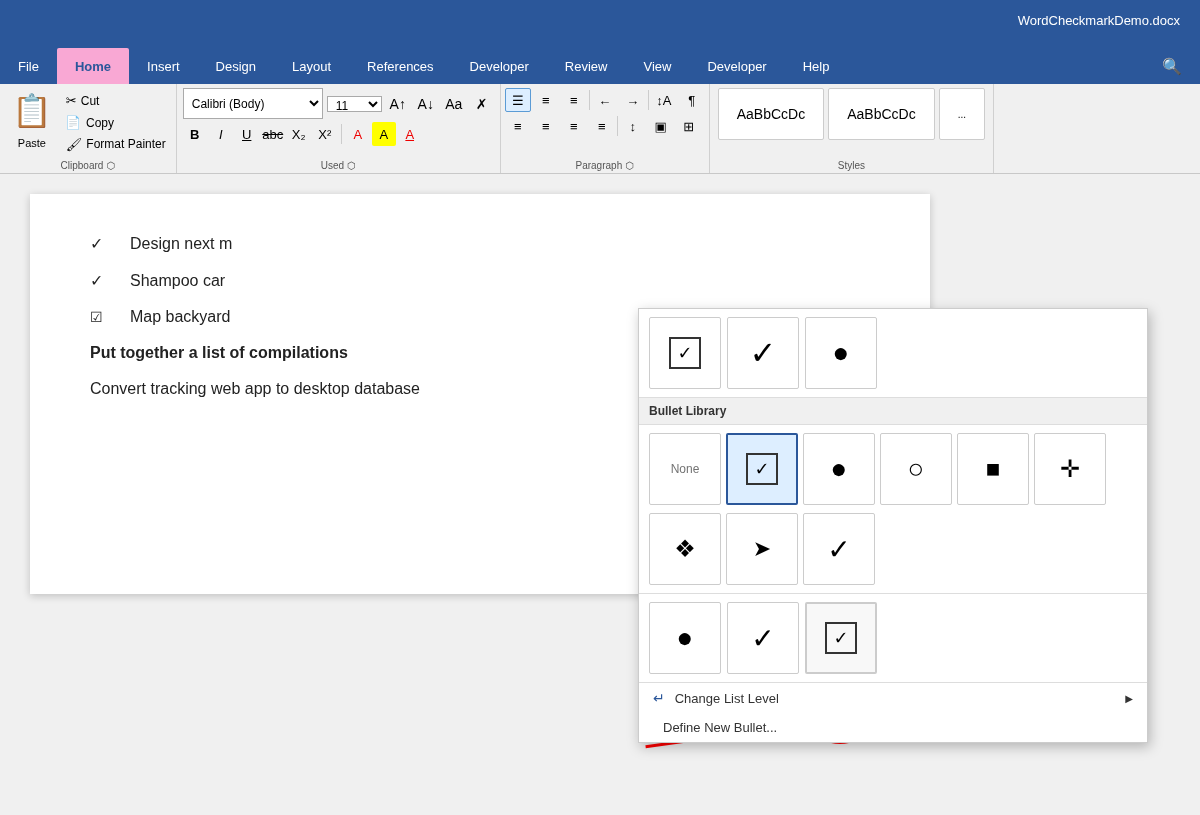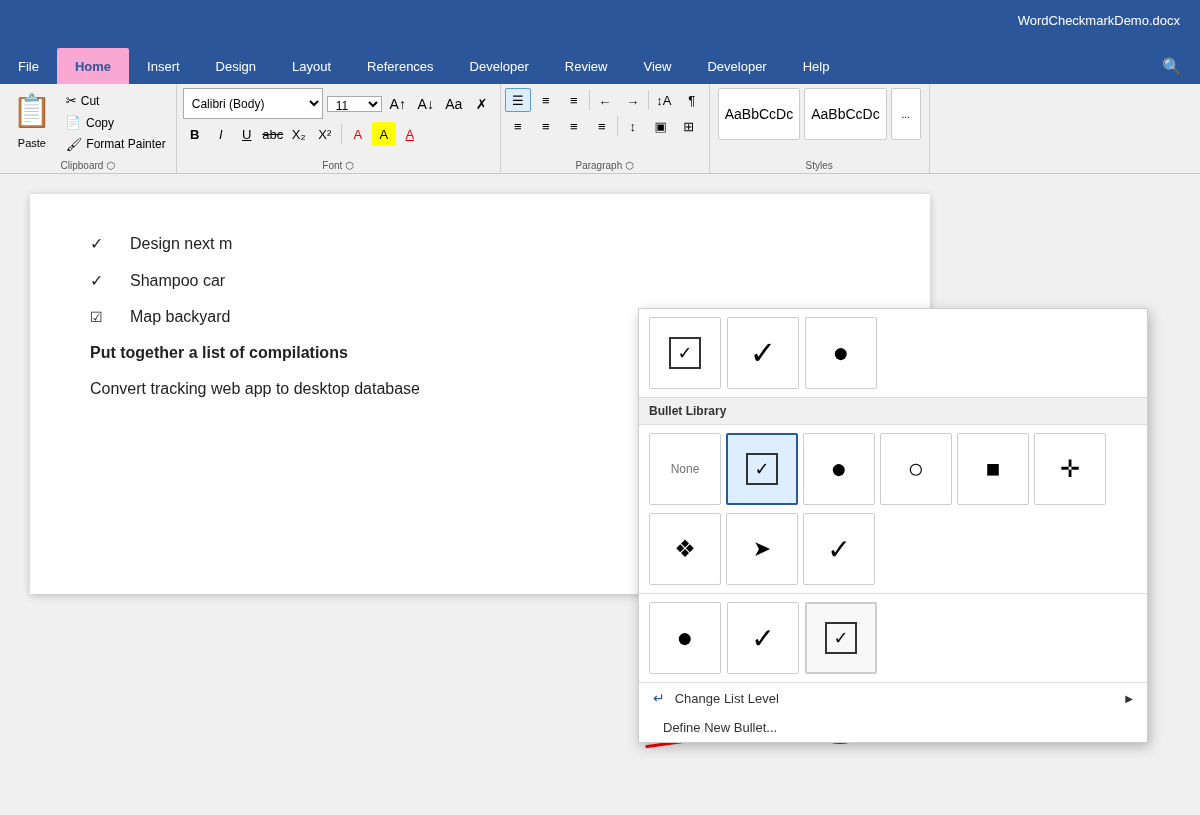--- a/index.html
+++ b/index.html
@@ -191,21 +191,21 @@
       gap: 2px;
     }
 
     .style-items {
       display: flex;
       gap: 4px;
     }
 
     .style-item {
       border: 1px solid #ccc;
-      padding: 2px 6px;
+      padding: 2px 18px;
       font-size: 12px;
       cursor: pointer;
       background: white;
       border-radius: 2px;
       min-width: 80px;
       height: 52px;
       display: flex;
       align-items: center;
       justify-content: center;
     }
@@ -423,21 +423,21 @@
       <div class="fmt-btn" style="text-decoration:underline;">U</div>
       <div class="fmt-btn" style="text-decoration:line-through;">abc</div>
       <div class="fmt-btn">X₂</div>
       <div class="fmt-btn">X²</div>
       <div style="width:1px;height:20px;background:#ccc;margin:0 2px;"></div>
       <div class="fmt-btn" style="color:#e00;">A</div>
       <div class="fmt-btn" style="background:#ff0; padding:0 2px;">A</div>
       <div class="fmt-btn" style="color:#e00; text-decoration:underline;">A</div>
     </div>
     <div class="group-label-row">
-      <span>Font</span>
+      <span>Used</span>
       <span class="expand-icon">⬡</span>
     </div>
   </div>
 
   <div class="para-group" style="padding: 4px 4px 18px 4px; min-width:200px;">
     <div class="para-row">
       <div class="para-btn active">☰</div>
       <div class="para-btn">≡</div>
       <div class="para-btn">≡</div>
       <div style="width:1px;height:20px;background:#ccc;"></div>

